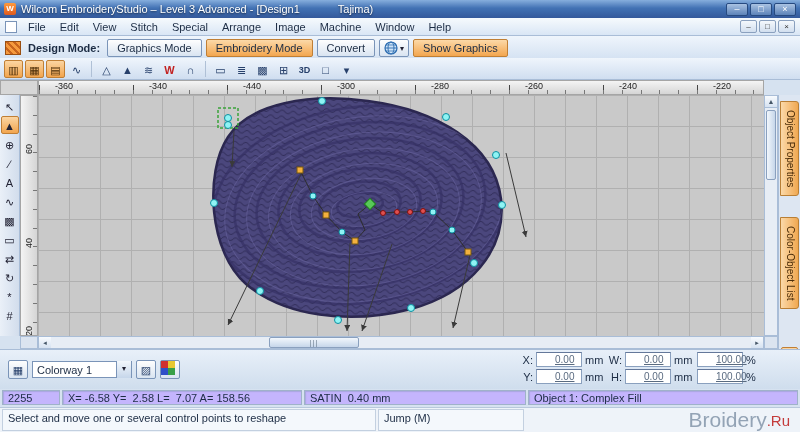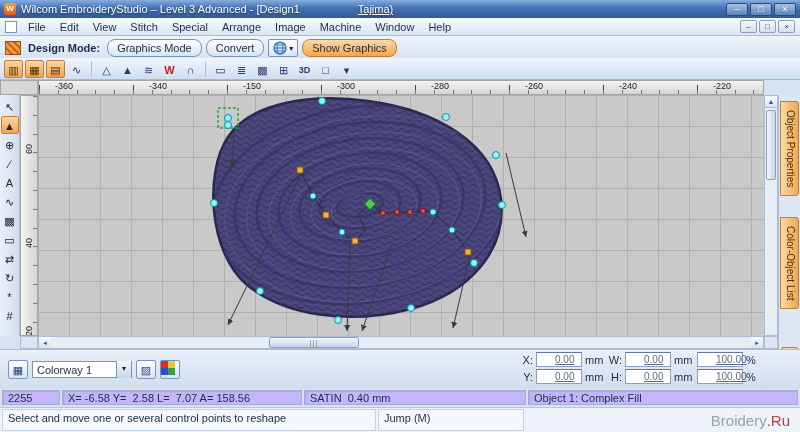--- a/index.html
+++ b/index.html
@@ -7,21 +7,21 @@
   body { font-family:"Liberation Sans", sans-serif; font-size:11px; background:#d6e2f0; position:relative; }
 
   
   .titlebar { position:absolute; left:0; top:0; width:800px; height:18px;
     background:linear-gradient(#86aedd,#4272b4 45%,#34599b); color:#fff;
     display:flex; align-items:center; padding:0 4px; }
   .app-icon { width:12px; height:12px; background:linear-gradient(#ff9a3c,#e05a1e);
     border-radius:2px; margin-right:5px; color:#fff; font-size:8px; font-weight:bold;
     text-align:center; line-height:12px; }
   .title-text { font-size:11px; text-shadow:0 1px 2px rgba(0,0,0,.6); white-space:nowrap; }
-  .title-suffix { margin-left:58px;text-decoration:underline; }
+  .title-suffix { margin-left:38px; }
   .tb-btns { margin-left:auto; display:flex; gap:2px; }
   .tb-btn { width:22px; height:13px; background:linear-gradient(#a9c2e2,#5d83b9);
     border:1px solid #274a80; border-radius:2px; color:#fff; font-size:9px;
     line-height:11px; text-align:center; cursor:default; }
 
   
   .menubar { position:absolute; left:0; top:18px; width:800px; height:18px;
     background:linear-gradient(#f6fafd,#d9e6f5); border-bottom:1px solid #a9bdd7;
     display:flex; align-items:center; padding:0 3px; }
   .doc-icon { width:12px; height:12px; background:#fff; border:1px solid #7a94b8; margin:0 4px 0 2px; }
@@ -33,21 +33,21 @@
 
   
   .toolbar1 { position:absolute; left:0; top:36px; width:800px; height:22px;
     background:linear-gradient(#eff5fc,#d3e1f2); border-bottom:1px solid #a9bdd7;
     display:flex; align-items:center; gap:4px; padding:12px 5px; }
   .emb-icon { width:16px; height:14px;
     background:repeating-linear-gradient(45deg,#f59a3e 0 3px,#c8641e 3px 5px);
     border:1px solid #9a4f12; }
   .dm-label { font-weight:bold; color:#1c2c44; margin:0 3px; }
   .btn { border:1px solid #7a94b8; background:linear-gradient(#fefefe,#d9e4f1);
-    padding:2px 9px; border-radius:8px; color:#1c2c44; white-space:nowrap; }
+    padding:2px 9px; border-radius:2px; color:#1c2c44; white-space:nowrap; }
   .btn.active { background:linear-gradient(#fcd9a8,#f3a64f); border-color:#c07f35; }
   .globe-btn { display:flex; align-items:center; gap:2px; border:1px solid #7a94b8;
     background:linear-gradient(#fefefe,#d9e4f1); padding:1px 4px; border-radius:2px; }
   .caret { font-size:8px; color:#223; }
 
   
   .toolbar2 { position:absolute; left:0; top:58px; width:800px; height:22px;
     background:linear-gradient(#eff5fc,#d0def0); border-bottom:1px solid #a9bdd7;
     display:flex; align-items:center; gap:2px; padding:0 4px; }
   .ticon { width:19px; height:18px; text-align:center; line-height:18px; font-size:11px;
@@ -151,21 +151,21 @@
   .scell { border:1px solid #9fb2c9; background:#c4b5fd; height:15px; line-height:14px;
     padding:0 5px; color:#1c2c44; box-shadow:inset 1px 1px 1px rgba(120,140,170,.35); }
   .pre { white-space:pre; }
   .sc1 { width:58px; } .sc2 { width:240px; } .sc3 { width:222px; } .sc4 { flex:1; }
 
   .hintbar { position:absolute; left:0; top:407px; width:800px; height:25px;
     background:#eef3f9; border-top:1px solid #b8c8dc; display:flex; gap:2px; padding:1px 2px; align-items:stretch; }
   .hcell { border:1px solid #c3d0e0; background:#f4f8fc; color:#1c2c44; padding:2px 5px; }
   .hc1 { width:374px; } .hc2 { width:146px; }
   .hc3 { flex:1; border:none; background:transparent; display:flex; align-items:center; justify-content:flex-end; padding-right:8px; }
-  .logo-a { font-size:15px; color:#93a3b5; }
+  .logo-a { font-size:21px; color:#93a3b5; }
   .logo-b { font-size:15px; color:#c43b3b; }
 </style>
 </head>
 <body>
 
 <div class="titlebar">
   <span class="app-icon">W</span>
   <span class="title-text">Wilcom EmbroideryStudio – Level 3 Advanced - [Design1</span>
   <span class="title-text title-suffix">Tajima)</span>
   <span class="tb-btns">
@@ -191,20 +191,21 @@
     <span class="mdi-btn">–</span>
     <span class="mdi-btn">□</span>
     <span class="mdi-btn">×</span>
   </span>
 </div>
 
 <div class="toolbar1">
   <span class="emb-icon"></span>
   <span class="dm-label">Design Mode:</span>
   <span class="btn">Graphics Mode</span>
+  <span class="btn active">Embroidery Mode</span>
   <span class="btn">Convert</span>
   <span class="globe-btn">
     <svg width="14" height="14" viewBox="0 0 14 14">
       <circle cx="7" cy="7" r="6" fill="#cfe4f7" stroke="#2a6bb0" stroke-width="1.2"></circle>
       <ellipse cx="7" cy="7" rx="3" ry="6" fill="none" stroke="#2a6bb0" stroke-width="0.9"></ellipse>
       <line x1="1" y1="7" x2="13" y2="7" stroke="#2a6bb0" stroke-width="0.9"></line>
       <line x1="2" y1="4" x2="12" y2="4" stroke="#2a6bb0" stroke-width="0.7"></line>
       <line x1="2" y1="10" x2="12" y2="10" stroke="#2a6bb0" stroke-width="0.7"></line>
     </svg>
     <span class="caret">▾</span>
@@ -230,21 +231,21 @@
   <span class="ticon">⊞</span>
   <span class="ticon small">3D</span>
   <span class="ticon">□</span>
   <span class="ticon">▾</span>
 </div>
 
 <div class="corner-tl"></div>
 <div class="ruler-top">
   <span class="rnum" style="left:25px">-360</span>
   <span class="rnum" style="left:119px">-340</span>
-  <span class="rnum" style="left:213px">-150</span>
+  <span class="rnum" style="left:213px">-440</span>
   <span class="rnum" style="left:307px">-300</span>
   <span class="rnum" style="left:401px">-280</span>
   <span class="rnum" style="left:495px">-260</span>
   <span class="rnum" style="left:589px">-240</span>
   <span class="rnum" style="left:683px">-220</span>
 </div>
 <div class="ruler-left">
   <span class="rlnum" style="top:48px">60</span>
   <span class="rlnum" style="top:142px">40</span>
   <span class="rlnum" style="top:230px">20</span>

